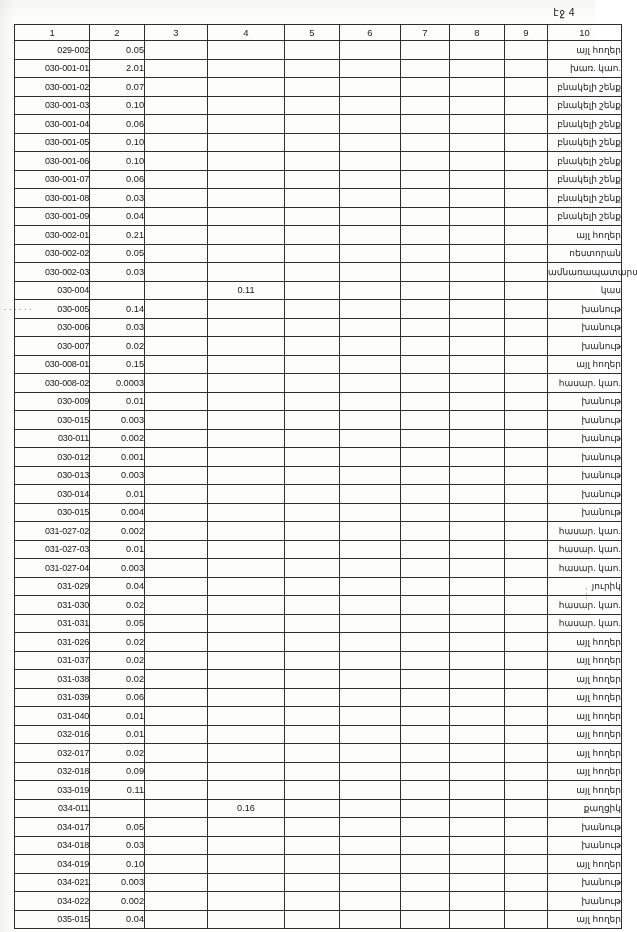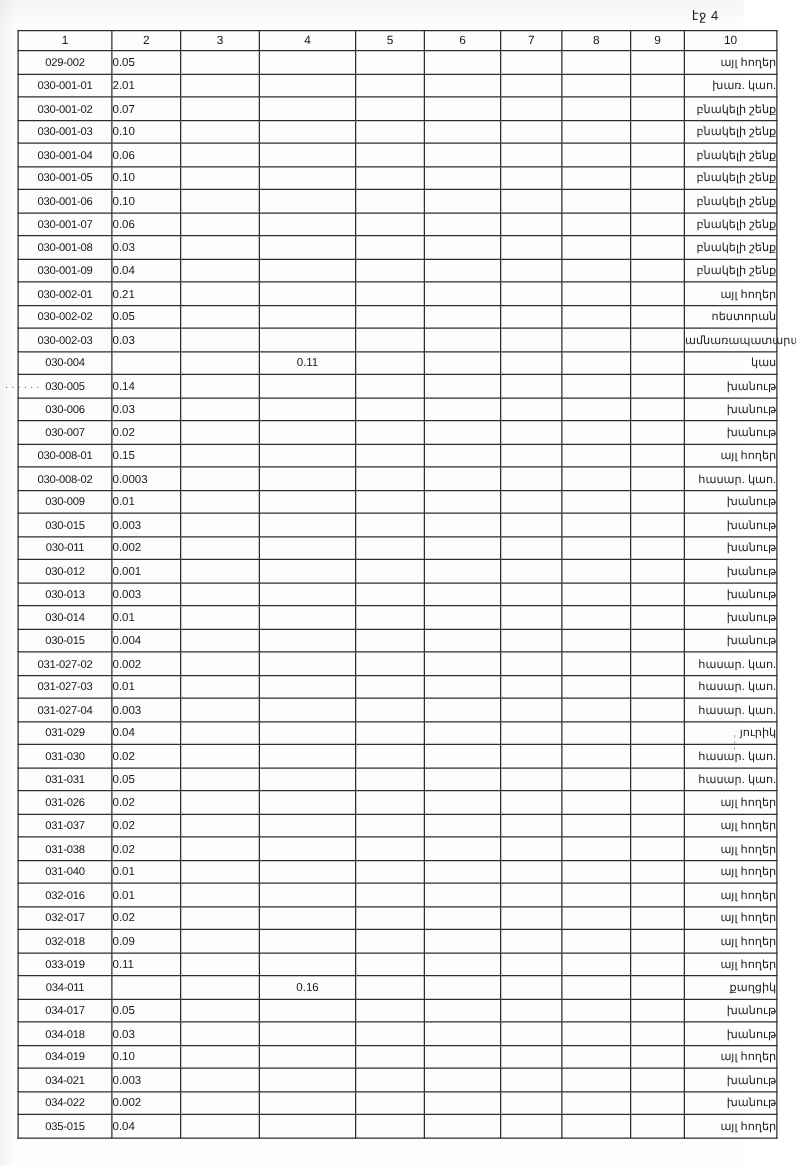--- a/index.html
+++ b/index.html
@@ -74,22 +74,22 @@
     height: 17.5px;
     vertical-align: middle;
     background: transparent;
   }
   table.grid thead th {
     height: 15px;
     font-weight: normal;
     text-align: center;
     font-size: 9.5px;
   }
-  .c-code    { width: 74px;  text-align: center;   padding-left: 3px; font-size: 9px; letter-spacing: -0.1px; }
-  .c-2       { width: 54px;  text-align: left;   padding-left: 4px; }
+  .c-code    { width: 74px;  text-align: right;   padding-left: 3px; font-size: 9px; letter-spacing: -0.1px; }
+  .c-2       { width: 54px;  text-align: right;   padding-left: 4px; }
   .c-3       { width: 62px; }
   .c-4       { width: 76px;  text-align: center; }
   .c-5       { width: 54px; }
   .c-6       { width: 60px; }
   .c-7       { width: 48px; }
   .c-8       { width: 54px; }
   .c-9       { width: 42px; }
   .c-10      { width: auto; text-align: right;    padding-left: 4px; font-size: 9px; }
 
   .hdr-10 { text-align: right; padding-right: 14px; }
@@ -542,20 +542,32 @@
           <td class="c-3 val"></td>
           <td class="c-4 val"></td>
           <td class="c-5 val"></td>
           <td class="c-6 val"></td>
           <td class="c-7 val"></td>
           <td class="c-8 val"></td>
           <td class="c-9 val"></td>
           <td class="c-10 note">այլ հողեր</td>
         </tr>
         <tr>
+          <td class="c-code code">031-039</td>
+          <td class="c-2 val">0.06</td>
+          <td class="c-3 val"></td>
+          <td class="c-4 val"></td>
+          <td class="c-5 val"></td>
+          <td class="c-6 val"></td>
+          <td class="c-7 val"></td>
+          <td class="c-8 val"></td>
+          <td class="c-9 val"></td>
+          <td class="c-10 note">այլ հողեր</td>
+        </tr>
+        <tr>
           <td class="c-code code">031-040</td>
           <td class="c-2 val">0.01</td>
           <td class="c-3 val"></td>
           <td class="c-4 val"></td>
           <td class="c-5 val"></td>
           <td class="c-6 val"></td>
           <td class="c-7 val"></td>
           <td class="c-8 val"></td>
           <td class="c-9 val"></td>
           <td class="c-10 note">այլ հողեր</td>

